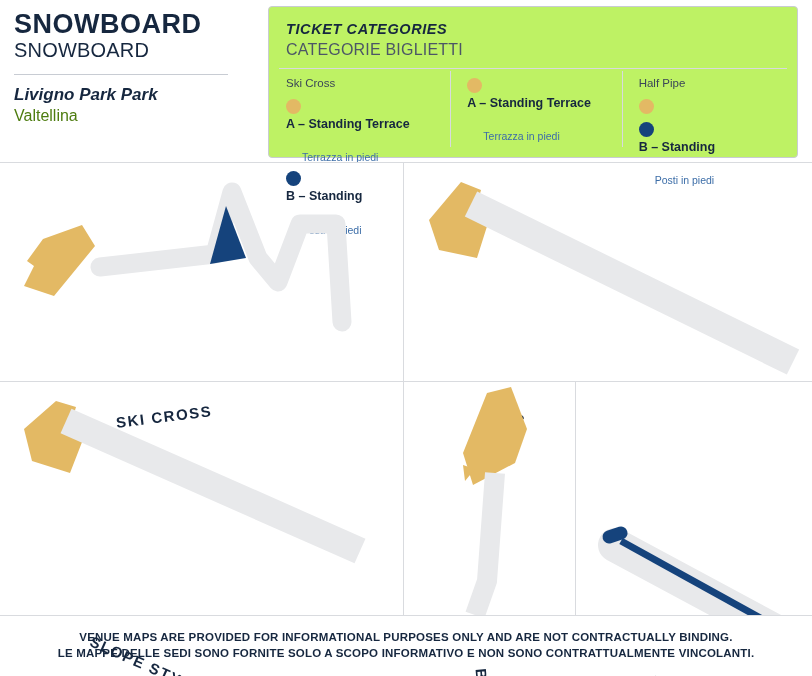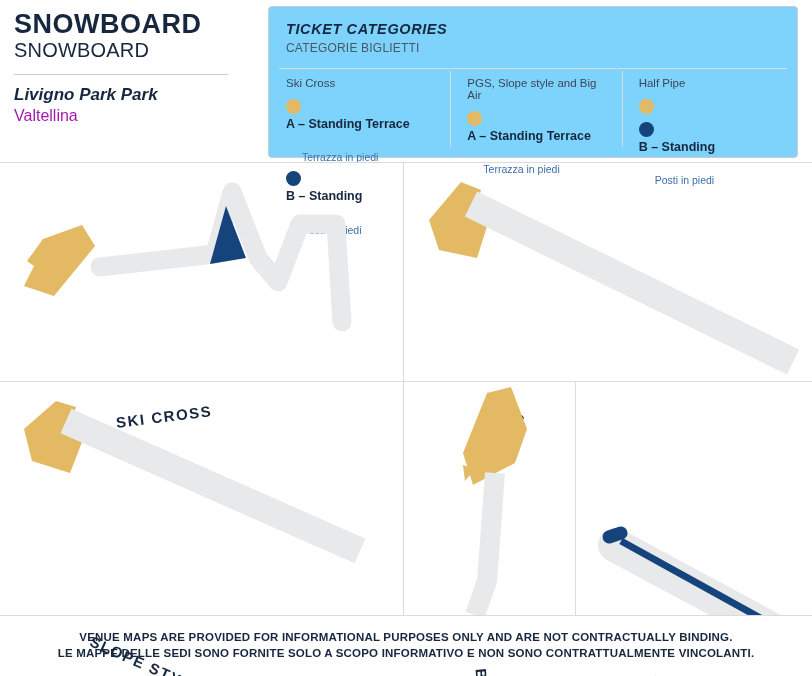--- a/index.html
+++ b/index.html
@@ -50,46 +50,46 @@
   }
   .venue-main {
     font-size: 17px;
     font-weight: bold;
     font-style: italic;
     color: #16273f;
     line-height: 1.25;
   }
   .venue-sub {
     font-size: 16px;
-    color: #a21caf;
+    color: #4d7c0f;
     line-height: 1.3;
   }
 
   
   .legend {
     position: absolute;
     left: 268px;
     top: 6px;
     width: 530px;
     height: 152px;
     border: 1px solid #c9ccd2;
     border-radius: 4px;
     box-sizing: border-box;
-    background: #7dd3fc;
+    background: #bef264;
   }
   .legend-title {
     font-size: 14.5px;
     font-weight: bold;
     font-style: italic;
     letter-spacing: 0.6px;
     color: #16273f;
     margin: 14px 0 0 17px;
   }
   .legend-subtitle {
-    font-size: 12px;
+    font-size: 16px;
     color: #4c5666;
     margin: 4px 0 0 17px;
     letter-spacing: 0.2px;
   }
   .legend-divider {
     position: absolute;
     left: 10px;
     right: 10px;
     top: 61px;
     height: 1px;
@@ -240,21 +240,20 @@
         <div class="legend-row">
           <span class="swatch navy"></span>
           <span class="legend-texts">
             <span class="legend-label">B – Standing</span>
             <div class="legend-it">Posti in piedi</div>
           </span>
         </div>
       </div>
 
       <div class="legend-col c2">
-        <div class="legend-col-head">PGS, Slope style and Big Air</div>
         <div class="legend-row">
           <span class="swatch gold"></span>
           <span class="legend-texts">
             <span class="legend-label">A – Standing Terrace</span>
             <div class="legend-it">Terrazza in piedi</div>
           </span>
         </div>
       </div>
 
       <div class="legend-col c3">

